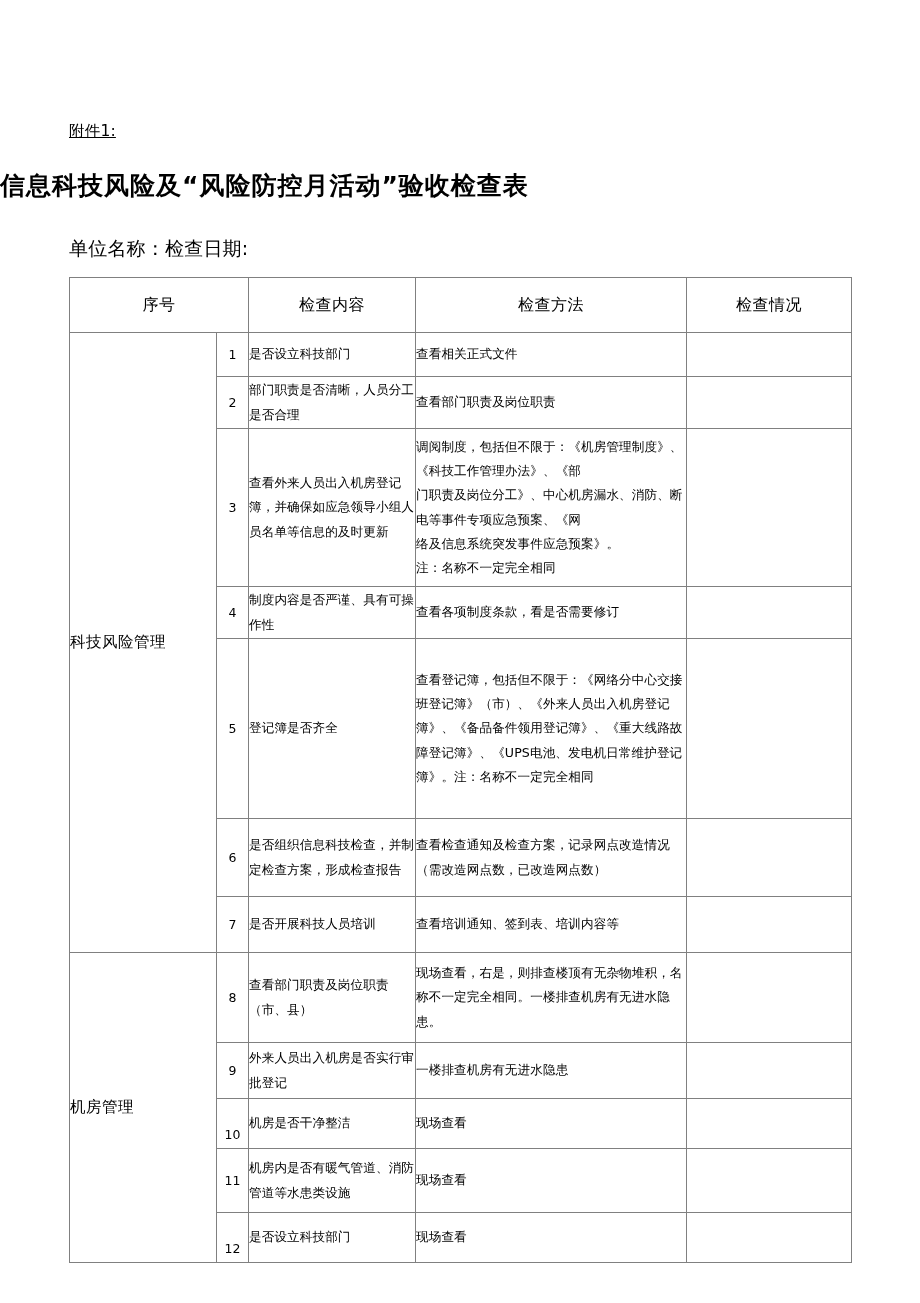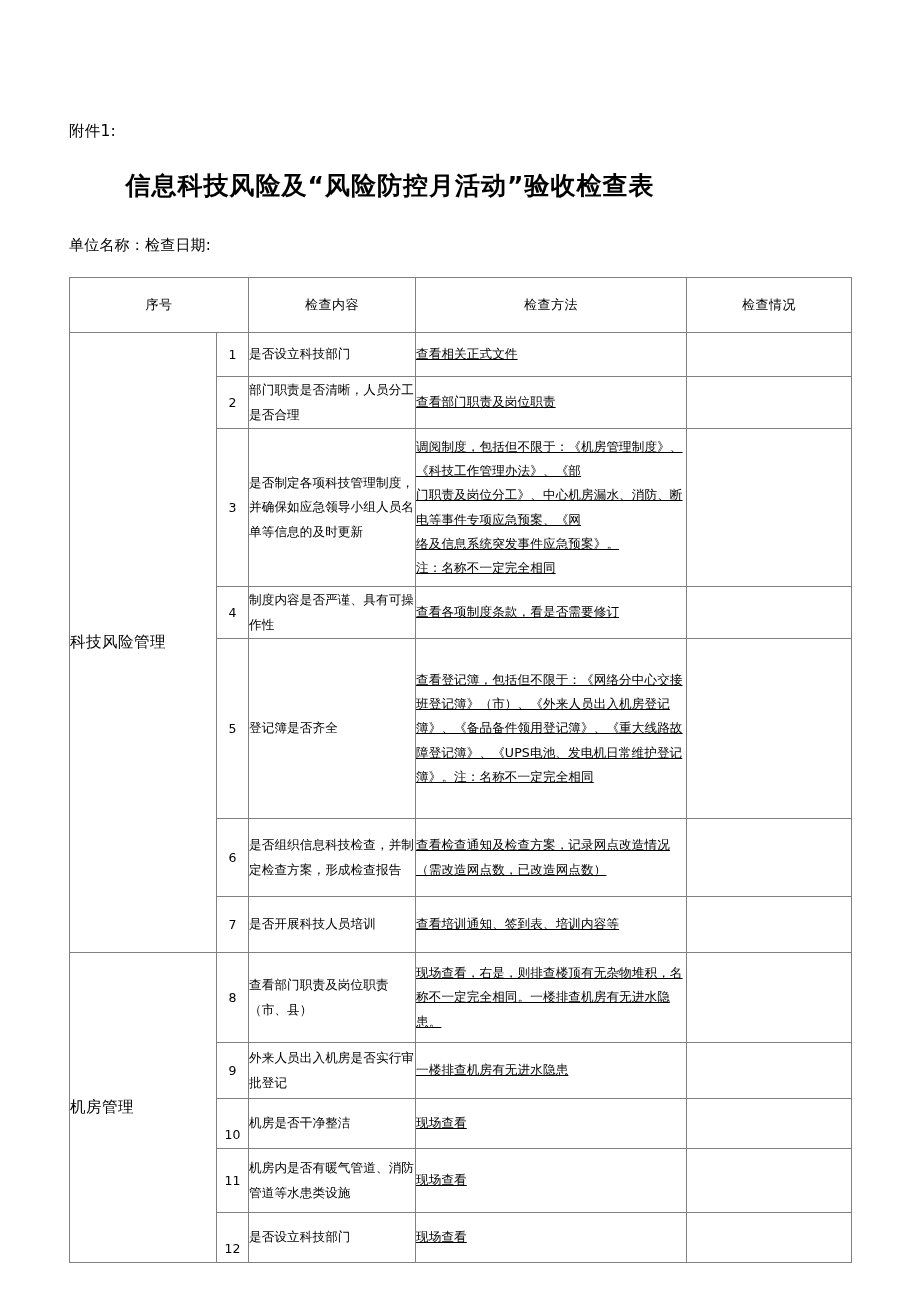--- a/index.html
+++ b/index.html
@@ -21,36 +21,37 @@
     width: 920px;
     height: 1303px;
   }
   .attachment-label {
     position: absolute;
     left: 69px;
     top: 122px;
     font-size: 15.5px;
     line-height: 1.2;
     letter-spacing: 0.2px;
+    text-decoration: underline;
   }
   .doc-title {
     position: absolute;
     left: 0;
     top: 169px;
     width: 780px;
-    text-align: center;
+    text-align: left;
     font-size: 25px;
     font-weight: bold;
     letter-spacing: 1px;
   }
   .meta-line {
     position: absolute;
     left: 69px;
     top: 236px;
-    font-size: 15px;
+    font-size: 19px;
     letter-spacing: 0.2px;
   }
   table.check-table {
     position: absolute;
     left: 69px;
     top: 277px;
     width: 782px;
     border-collapse: collapse;
     table-layout: fixed;
     font-size: 12.6px;
@@ -64,21 +65,21 @@
   }
   
   col.c-cat   { width: 147px; }
   col.c-num   { width: 32px;  }
   col.c-item  { width: 167px; }
   col.c-meth  { width: 271px; }
   col.c-stat  { width: 165px; }
 
   .hdr {
     text-align: center;
-    font-size: 13px;
+    font-size: 16px;
     height: 54px;
     letter-spacing: 0.5px;
   }
   .cell-cat {
     text-align: left;
     font-size: 15.5px;
     letter-spacing: 0.5px;
   }
   .cell-num {
     text-align: center;
@@ -86,21 +87,20 @@
   }
   .cell-item {
     padding: 4px 7px 4px 8px;
     line-height: 1.92;
     letter-spacing: 0.1px;
   }
   .cell-meth {
     padding: 4px 6px 4px 7px;
     line-height: 1.92;
     letter-spacing: 0.1px;
-    text-decoration: underline;
   }
   .cell-stat { }
   .cell-num.low { vertical-align: bottom; padding-bottom: 6px; }
 </style>
 </head>
 <body>
 
 <div class="page">
 
   <div class="attachment-label">附件1:</div>
@@ -134,21 +134,21 @@
           <td class="cell-stat"></td>
         </tr>
         <tr style="height: 52px;">
           <td class="cell-num">2</td>
           <td class="cell-item">部门职责是否清晰，人员分工是否合理</td>
           <td class="cell-meth">查看部门职责及岗位职责</td>
           <td class="cell-stat"></td>
         </tr>
         <tr style="height: 158px;">
           <td class="cell-num">3</td>
-          <td class="cell-item">是否制定各项科技管理制度，并确保如应急领导小组人员名单等信息的及时更新</td>
+          <td class="cell-item">查看外来人员出入机房登记簿，并确保如应急领导小组人员名单等信息的及时更新</td>
           <td class="cell-meth">调阅制度，包括但不限于：《机房管理制度》、《科技工作管理办法》、《部<br>门职责及岗位分工》、中心机房漏水、消防、断电等事件专项应急预案、《网<br>络及信息系统突发事件应急预案》。<br>注：名称不一定完全相同</td>
           <td class="cell-stat"></td>
         </tr>
         <tr style="height: 52px;">
           <td class="cell-num">4</td>
           <td class="cell-item">制度内容是否严谨、具有可操作性</td>
           <td class="cell-meth">查看各项制度条款，看是否需要修订</td>
           <td class="cell-stat"></td>
         </tr>
         <tr style="height: 180px;">

